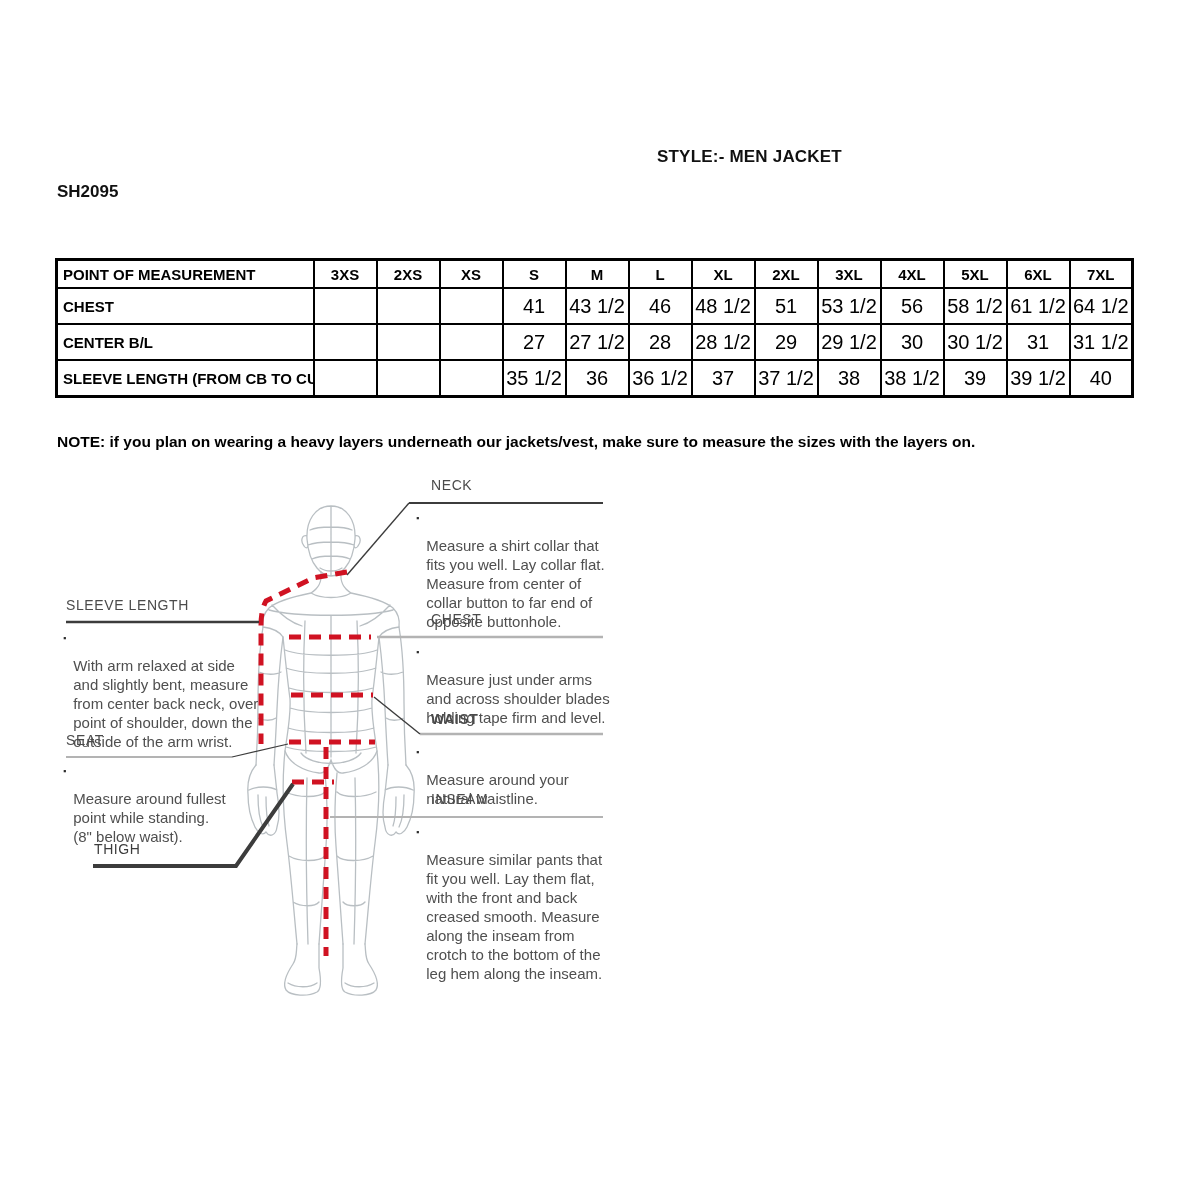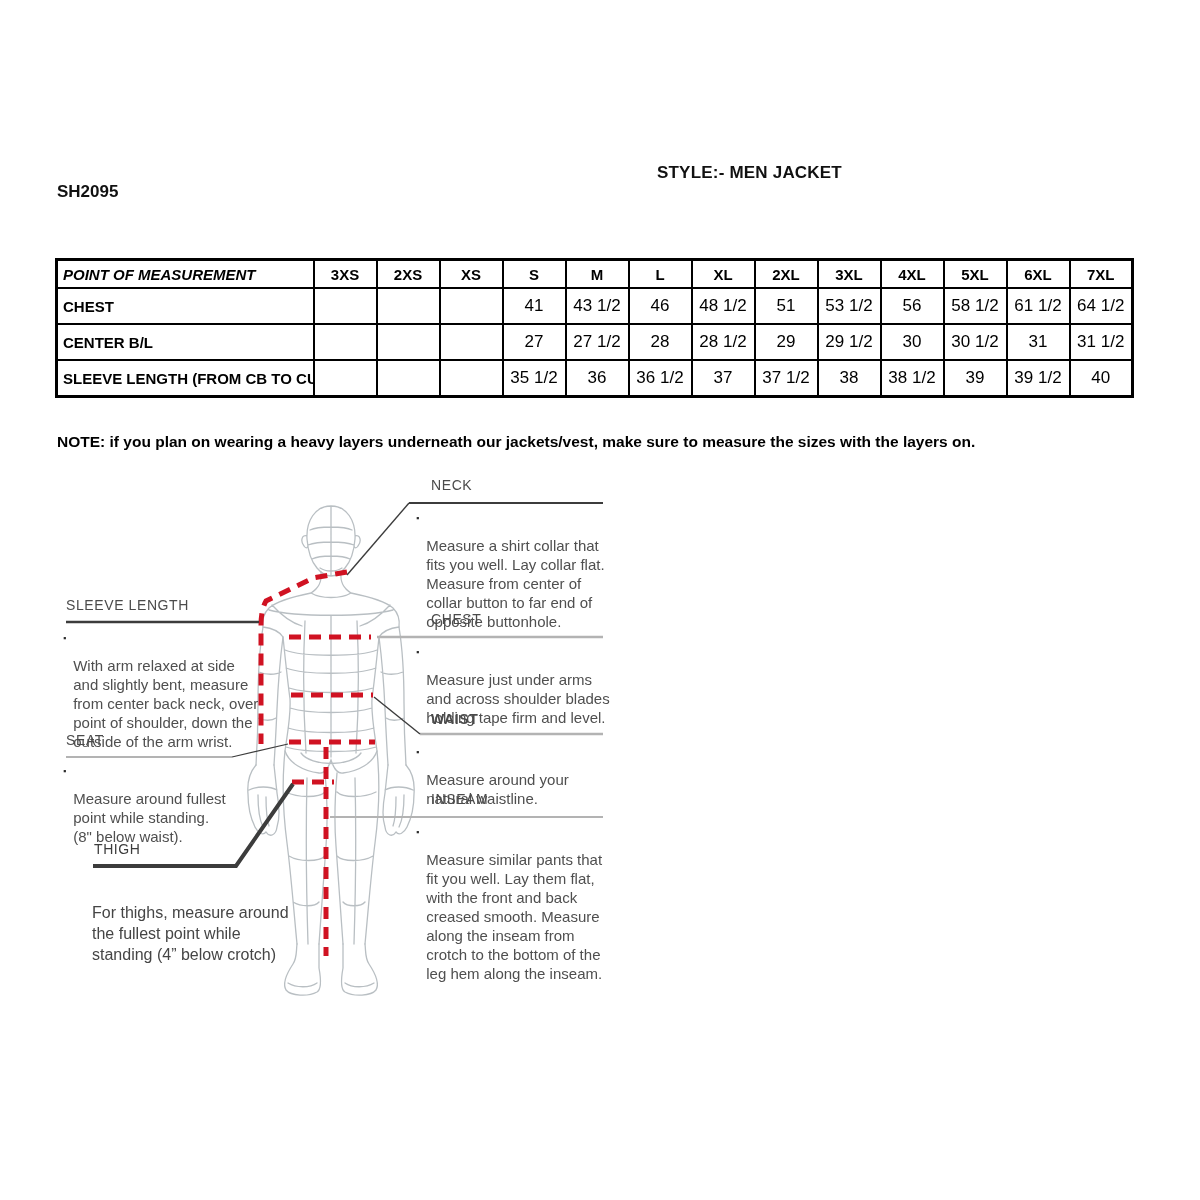--- a/index.html
+++ b/index.html
@@ -1,27 +1,27 @@
 <!DOCTYPE html>
 <html><head>
 <meta charset="utf-8">
 <style>
   html,body { margin:0; padding:0; background:#ffffff; }
   .page {
     position:relative; width:1200px; height:1200px; background:#ffffff;
     font-family:"Liberation Sans", sans-serif; overflow:hidden;
   }
-  .style-title { position:absolute; left:657px; top:147px; font-size:17px; font-weight:bold; color:#111; letter-spacing:0.2px;margin-top:16px; }
+  .style-title { position:absolute; left:657px; top:147px; font-size:17px; font-weight:bold; color:#111; letter-spacing:0.2px; }
   .style-code  { position:absolute; left:57px;  top:182px; font-size:17px; font-weight:bold; color:#111; }
 
   .size-table { position:absolute; left:55px; top:258px; width:1076px; border-collapse:collapse; table-layout:fixed; border:3px solid #000; }
   .size-table th, .size-table td { border:2px solid #000; padding:0; text-align:center; color:#000; overflow:hidden; white-space:nowrap; }
   .size-table th { font-size:15px; font-weight:bold; height:26px; }
-  .size-table th.label-col { text-align:left; padding-left:5px;font-style:italic; }
-  .size-table td { font-size:17px; font-weight:normal; height:34px; }
+  .size-table th.label-col { text-align:left; padding-left:5px; }
+  .size-table td { font-size:20px; font-weight:normal; height:34px; }
   .size-table td.row-label { text-align:left; padding-left:5px; font-size:15px; font-weight:bold; }
 
   .note { position:absolute; left:57px; top:433px; font-size:15.5px; font-weight:bold; color:#000000; }
 
   .diagram { position:absolute; left:0; top:0; width:1200px; height:1200px; }
 
   .sec-title { position:absolute; font-size:14px; letter-spacing:0.6px; color:#4b4b4b; }
   .sec-body  { position:absolute; display:flex; gap:7px; font-size:15px; line-height:19px; color:#4f4f4f; }
   .sec-body .bullet { font-size:9px; line-height:19px; color:#2a2a2a; padding-top:1px; }
   .body-lines { white-space:pre-line;margin-top:28px; }
@@ -225,25 +225,20 @@
 
   <div class="sec-title" style="left:66px; top:732px;">SEAT</div>
   <div class="sec-body" style="left:63px; top:761px;">
     <span class="bullet">▪</span>
     <span class="body-lines">Measure around fullest
 point while standing.
 (8" below waist).</span>
   </div>
 
   <div class="sec-title thigh-title" style="left:94px; top:841px;">THIGH</div>
-  <div class="sec-body thigh-body" style="left:92px; top:874px;">
-    <span class="body-lines">For thighs, measure around
-the fullest point while
-standing (4” below crotch)</span>
-  </div>
 
   <div class="sec-title" style="left:431px; top:477px;">NECK</div>
   <div class="sec-body" style="left:416px; top:508px;">
     <span class="bullet">▪</span>
     <span class="body-lines">Measure a shirt collar that
 fits you well. Lay collar flat.
 Measure from center of
 collar button to far end of
 opposite buttonhole.</span>
   </div>

